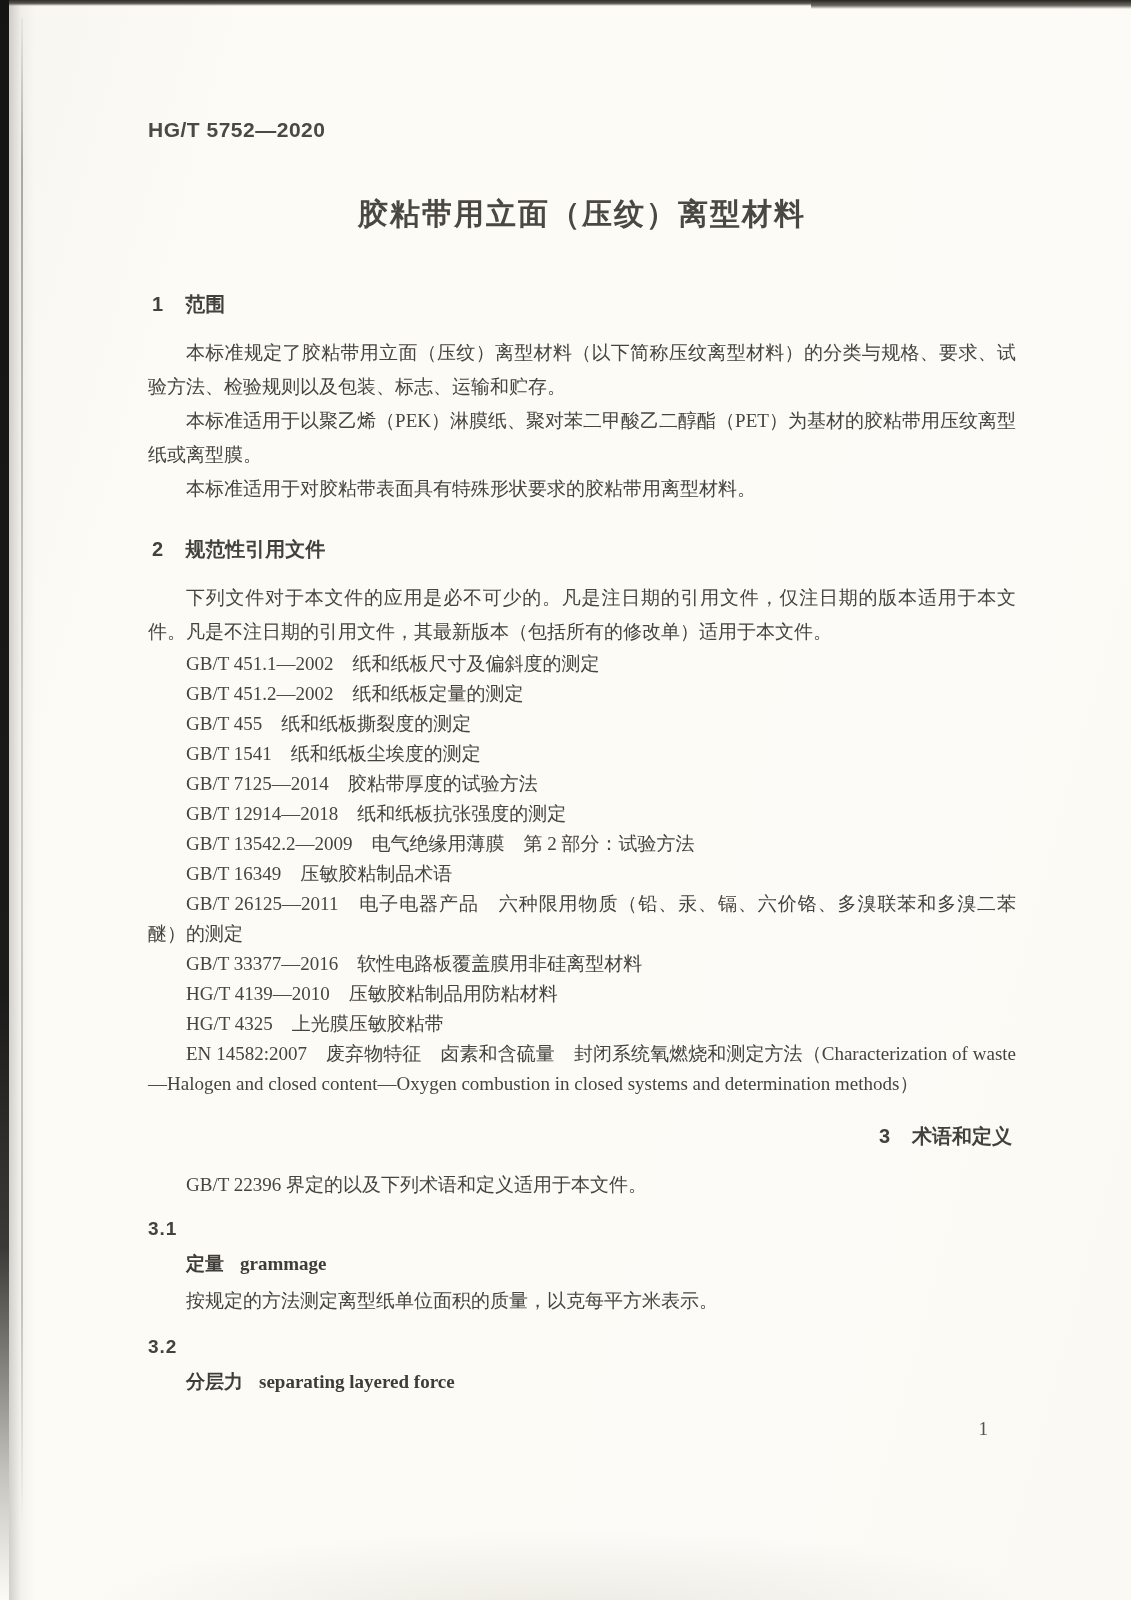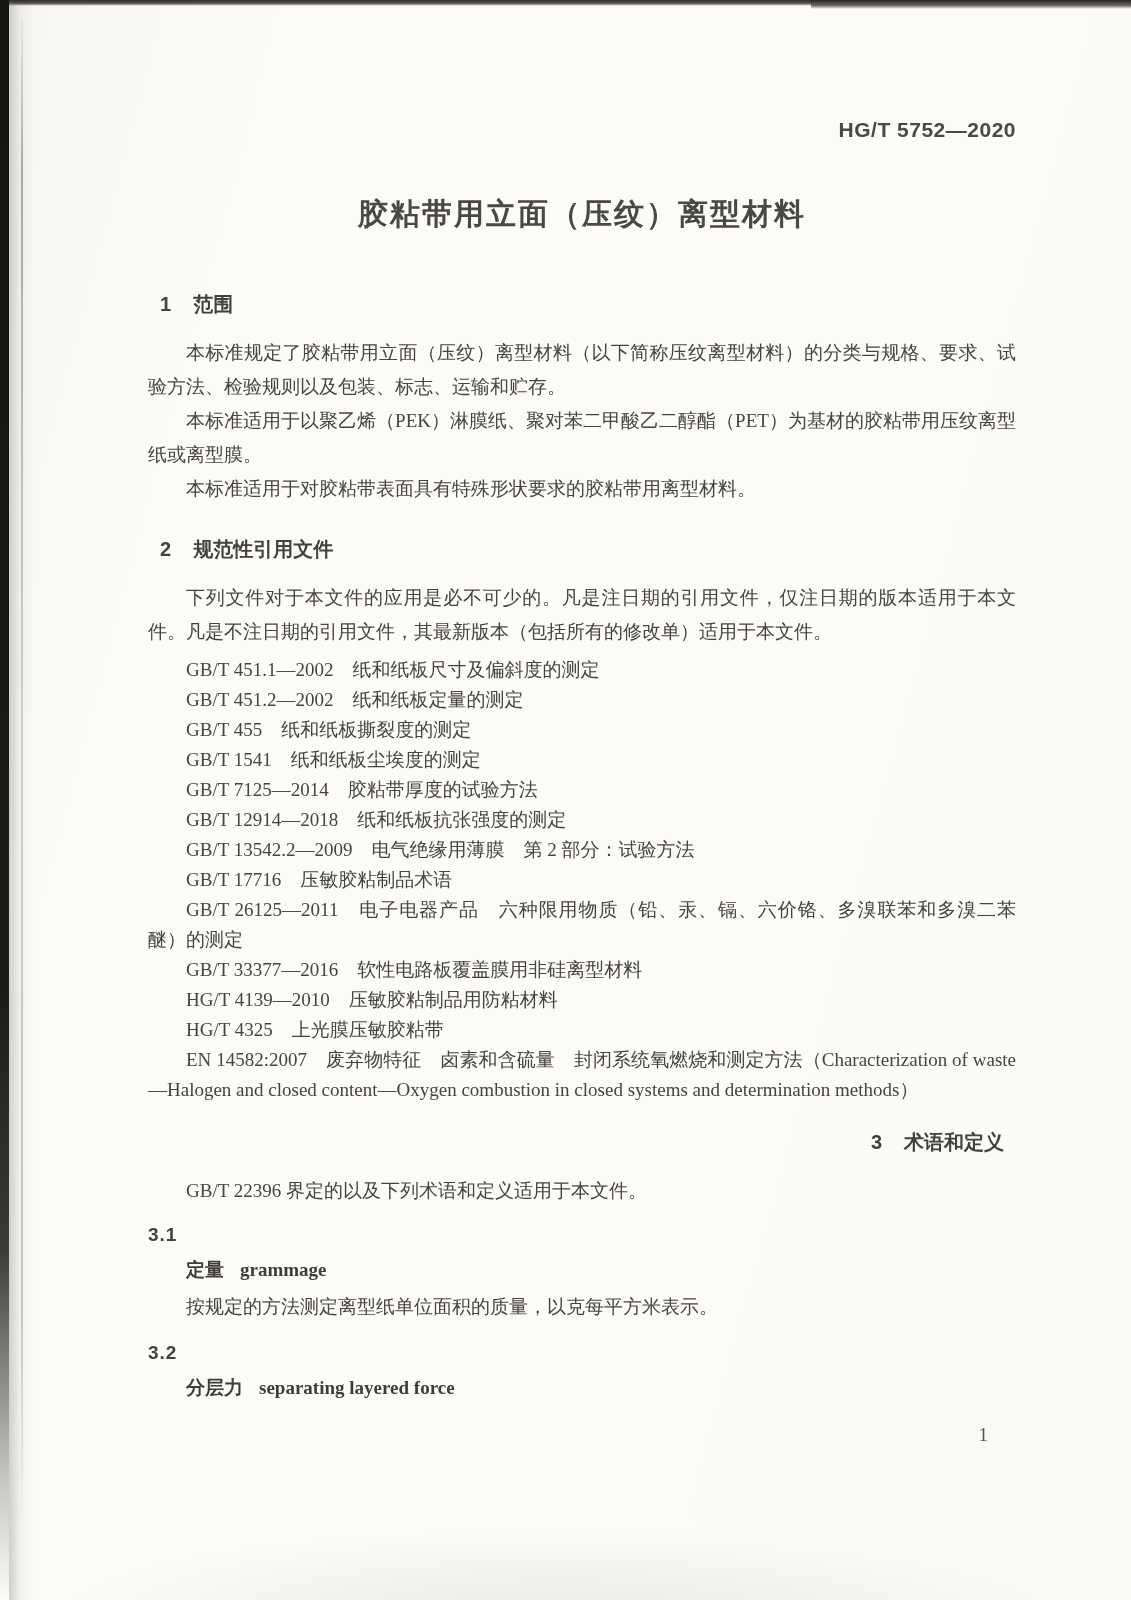--- a/index.html
+++ b/index.html
@@ -43,50 +43,49 @@
     border-radius:2px;z-index:5;
   }
   .smudge-bottom{
     position:absolute;left:60px;bottom:0;width:1000px;height:70px;
     background:radial-gradient(ellipse at 50% 120%,rgba(205,202,190,.35),rgba(205,202,190,0) 70%);
     z-index:3;
   }
   
   .doc-number{
     margin:0;padding-top:118px;height:26px;
-    text-align:right;
     font-family:"Liberation Sans","DejaVu Sans",sans-serif;
     font-weight:700;font-size:21px;color:#4b4945;letter-spacing:.5px;
   }
   .doc-title{
     margin:50px 0 0 0;
     text-align:center;
     font-family:"Liberation Sans","DejaVu Sans",sans-serif;
     font-weight:700;font-size:30px;color:#4a4843;letter-spacing:2px;
   }
   .sec-heading{
-    margin:12px;
+    margin:4px;
     font-family:"Liberation Sans","DejaVu Sans",sans-serif;
     font-weight:700;font-size:20px;color:#43413d;
   }
   .sec-heading .sec-num{margin-right:22px;}
   .h1{margin-top:56px;}
   .h2{margin-top:30px;}
   .h3{margin-top:24px;text-align:right;}
   .body-p{
     margin:0;font-size:19px;line-height:34px;
     text-align:justify;text-indent:2em;color:#46443f;
   }
   .para-block{margin-top:18px;}
   .intro-block{margin-top:18px;}
   .ref{
     margin:0;font-size:19px;line-height:30px;
     text-align:justify;text-indent:2em;color:#46443f;
   }
-  .ref-block{margin-top:6px;}
+  .ref-block{}
   .clause-num{
     margin:0;font-family:"Liberation Sans","DejaVu Sans",sans-serif;
     font-weight:600;font-size:19px;color:#44423e;letter-spacing:1px;
   }
   .clause-31{margin-top:16px;}
   .clause-32{margin-top:18px;}
   .term-line{margin:12px 0 0 0;text-indent:2em;font-size:19px;line-height:24px;}
   .term-zh{
     font-family:"Liberation Sans","DejaVu Sans",sans-serif;
     font-weight:700;color:#3f3d39;margin-right:16px;
@@ -133,21 +132,21 @@
     <p class="body-p">下列文件对于本文件的应用是必不可少的。凡是注日期的引用文件，仅注日期的版本适用于本文件。凡是不注日期的引用文件，其最新版本（包括所有的修改单）适用于本文件。</p>
   </div>
   <div class="ref-block">
     <p class="ref">GB/T 451.1—2002　纸和纸板尺寸及偏斜度的测定</p>
     <p class="ref">GB/T 451.2—2002　纸和纸板定量的测定</p>
     <p class="ref">GB/T 455　纸和纸板撕裂度的测定</p>
     <p class="ref">GB/T 1541　纸和纸板尘埃度的测定</p>
     <p class="ref">GB/T 7125—2014　胶粘带厚度的试验方法</p>
     <p class="ref">GB/T 12914—2018　纸和纸板抗张强度的测定</p>
     <p class="ref">GB/T 13542.2—2009　电气绝缘用薄膜　第 2 部分：试验方法</p>
-    <p class="ref">GB/T 17716　压敏胶粘制品术语</p>
+    <p class="ref">GB/T 16349　压敏胶粘制品术语</p>
     <p class="ref">GB/T 26125—2011　电子电器产品　六种限用物质（铅、汞、镉、六价铬、多溴联苯和多溴二苯醚）的测定</p>
     <p class="ref">GB/T 33377—2016　软性电路板覆盖膜用非硅离型材料</p>
     <p class="ref">HG/T 4139—2010　压敏胶粘制品用防粘材料</p>
     <p class="ref">HG/T 4325　上光膜压敏胶粘带</p>
     <p class="ref">EN 14582:2007　废弃物特征　卤素和含硫量　封闭系统氧燃烧和测定方法（Characterization of waste—Halogen and closed content—Oxygen combustion in closed systems and determination methods）</p>
   </div>
 
   <h2 class="sec-heading h3">
     <span class="sec-num">3</span><span>术语和定义</span>
   </h2>

